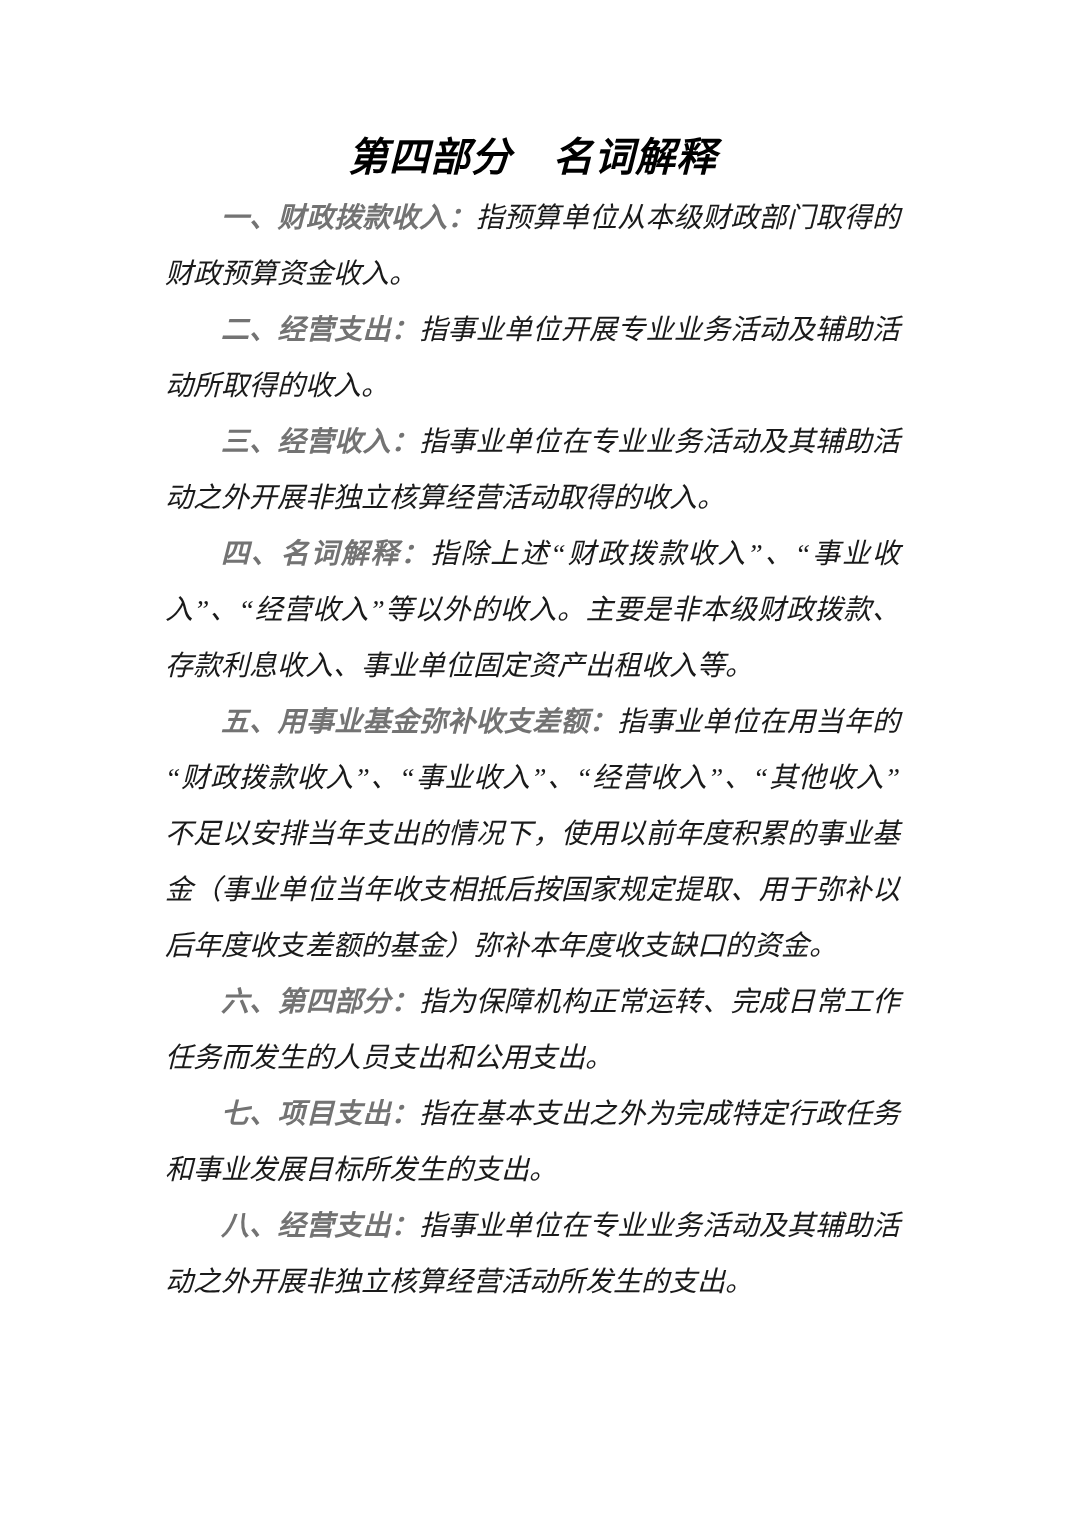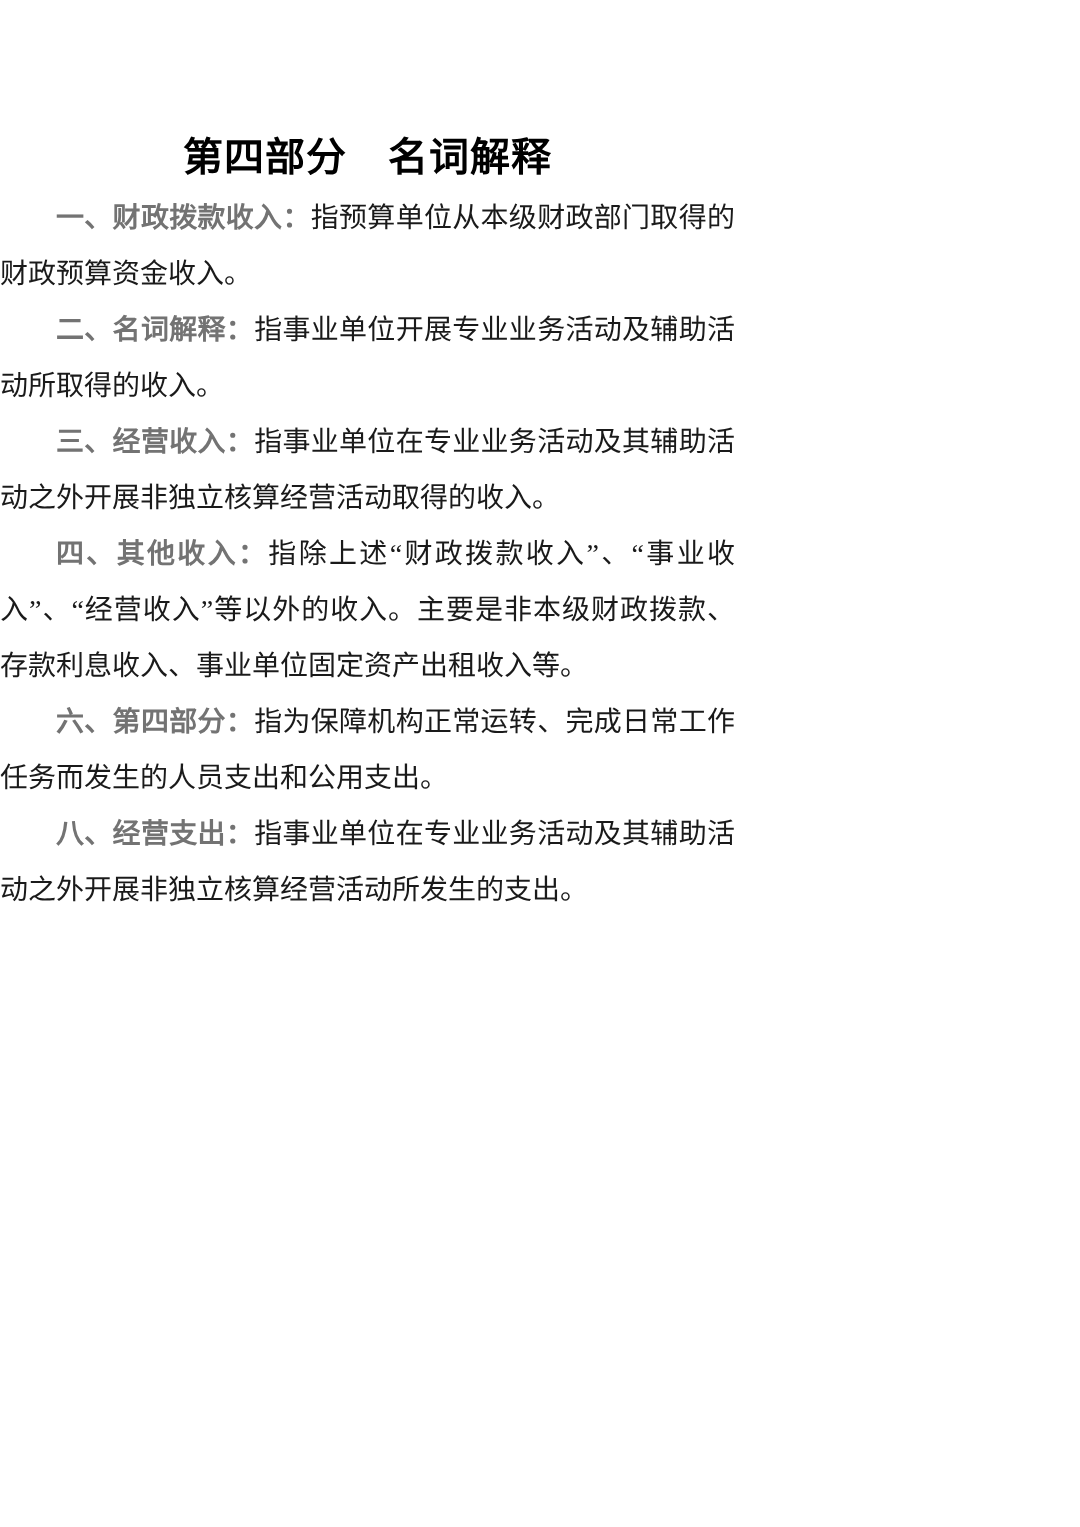--- a/index.html
+++ b/index.html
@@ -10,21 +10,23 @@
   .page {
     position: relative;
     width: 1080px;
     height: 1527px;
     background: #ffffff;
     color: #000000;
     overflow: hidden;
     font-family: "Liberation Serif", "DejaVu Serif", serif;
   }
   .doc {
+    margin-left: 165px;
     width: 735px;
+    font-style: italic;
   }
   .doc-title {
     margin: 127px 0 3px 0;
     font-size: 40px;
     line-height: 60px;
     font-weight: bold;
     text-align: center;
     letter-spacing: 1px;
     white-space: nowrap;
     font-family: "Liberation Sans", "DejaVu Sans", sans-serif;
@@ -49,35 +51,41 @@
 <div class="page">
   <div class="doc">
 
     <h1 class="doc-title">第四部分　名词解释</h1>
 
     <p class="term">
       <span class="term-label">一、财政拨款收入：</span><span>指预算单位从本级财政部门取得的财政预算资金收入。</span>
     </p>
 
     <p class="term">
-      <span class="term-label">二、名词解释：</span><span>指事业单位开展专业业务活动及辅助活动所取得的收入。</span>
+      <span class="term-label">二、经营支出：</span><span>指事业单位开展专业业务活动及辅助活动所取得的收入。</span>
     </p>
 
     <p class="term">
       <span class="term-label">三、经营收入：</span><span>指事业单位在专业业务活动及其辅助活动之外开展非独立核算经营活动取得的收入。</span>
     </p>
 
     <p class="term">
-      <span class="term-label">四、其他收入：</span><span>指除上述“财政拨款收入”、“事业收入”、“经营收入”等以外的收入。主要是非本级财政拨款、存款利息收入、事业单位固定资产出租收入等。</span>
+      <span class="term-label">四、名词解释：</span><span>指除上述“财政拨款收入”、“事业收入”、“经营收入”等以外的收入。主要是非本级财政拨款、存款利息收入、事业单位固定资产出租收入等。</span>
     </p>
 
+    <p class="term">
+      <span class="term-label">五、用事业基金弥补收支差额：</span><span>指事业单位在用当年的“财政拨款收入”、“事业收入”、“经营收入”、“其他收入”不足以安排当年支出的情况下，使用以前年度积累的事业基金（事业单位当年收支相抵后按国家规定提取、用于弥补以后年度收支差额的基金）弥补本年度收支缺口的资金。</span>
+    </p>
 
     <p class="term">
       <span class="term-label">六、第四部分：</span><span>指为保障机构正常运转、完成日常工作任务而发生的人员支出和公用支出。</span>
     </p>
 
+    <p class="term">
+      <span class="term-label">七、项目支出：</span><span>指在基本支出之外为完成特定行政任务和事业发展目标所发生的支出。</span>
+    </p>
 
     <p class="term">
       <span class="term-label">八、经营支出：</span><span>指事业单位在专业业务活动及其辅助活动之外开展非独立核算经营活动所发生的支出。</span>
     </p>
 
   </div>
 </div>
 
 </body></html>

